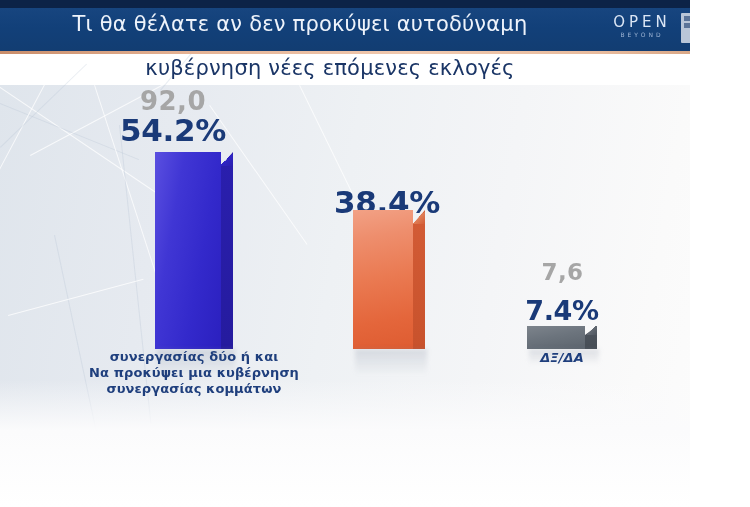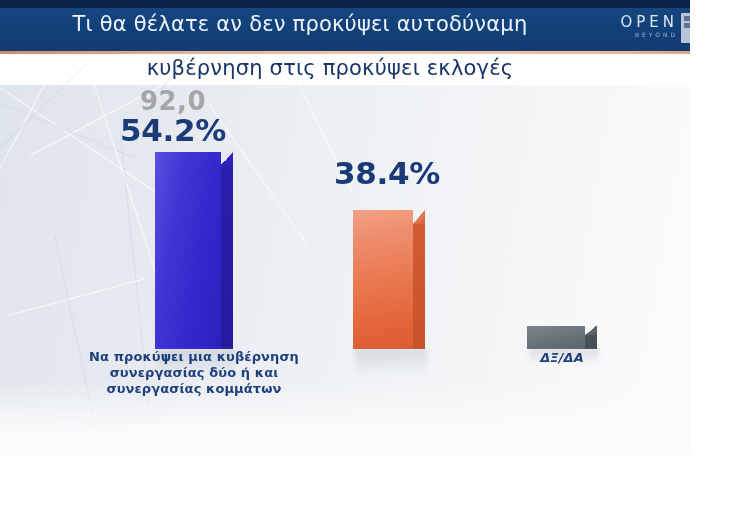--- a/index.html
+++ b/index.html
@@ -83,21 +83,21 @@
     font-weight: 400;
     letter-spacing: 0.2px;
     white-space: nowrap;
   }
 
   
   .logo-open {
     position: absolute;
     left: 606px; top: 14px;
     width: 72px;
-    text-align: right;
+    text-align: center;
     color: #dbe6f5;
   }
   .logo-open .w {
     font-size: 15px;
     letter-spacing: 4px;
     font-weight: 400;
     line-height: 16px;
   }
   .logo-open .s {
     font-size: 6px;
@@ -259,21 +259,21 @@
     <div class="facet l" style="left:300px;top:0px;width:120px;height:1px;transform:rotate(64deg);"></div>
     <div class="facet d" style="left:160px;top:5px;width:120px;height:1px;transform:rotate(-50deg);"></div>
   </div>
   <div class="bg-fade-bottom"></div>
 
   <div class="top-strip"></div>
   <div class="header-band"></div>
   <div class="header-rule"></div>
 
   <div class="title-line1">Τι θα θέλατε αν δεν προκύψει αυτοδύναμη</div>
-  <div class="title-line2">κυβέρνηση στις προκύψει  εκλογές</div>
+  <div class="title-line2">κυβέρνηση νέες επόμενες  εκλογές</div>
 
   <div class="logo-open">
     <div class="w">OPEN</div>
     <div class="s">BEYOND</div>
   </div>
   <div class="logo-mrb">
     <div class="bar1"></div>
     <div class="bar2"></div>
     <div class="txt">MRB</div>
   </div>
@@ -285,37 +285,39 @@
   <div class="bar-group blue" style="left:155px;top:152px;width:78px;height:197px;">
     <div class="bar-body">
       <div class="bar-front"></div>
       <div class="bar-side"></div>
       <div class="bar-cap"></div>
     </div>
     <div class="bar-shadow"></div>
   </div>
 
   <div class="cat-label tight" style="left:58px;top:349px;width:272px;">
+    <div>συνεργασίας δύο ή και</div>
     <div>Να προκύψει μια κυβέρνηση</div>
-    <div>συνεργασίας δύο ή και</div>
     <div>συνεργασίας κομμάτων</div>
   </div>
 
-  <div class="val-new" style="left:317px;top:155px;width:140px;text-align:center;">38.4%</div>
+  <div class="val-new" style="left:317px;top:184px;width:140px;text-align:center;">38.4%</div>
 
   <div class="bar-group orange" style="left:353px;top:210px;width:72px;height:139px;">
     <div class="bar-body">
       <div class="bar-front"></div>
       <div class="bar-side"></div>
       <div class="bar-cap"></div>
     </div>
     <div class="bar-shadow"></div>
   </div>
 
 
+  <div class="val-old small" style="left:500px;top:259px;width:125px;">7,6</div>
+  <div class="val-new small" style="left:498px;top:295px;width:128px;">7.4%</div>
 
   <div class="bar-group gray" style="left:527px;top:326px;width:70px;height:23px;">
     <div class="bar-body">
       <div class="bar-front"></div>
       <div class="bar-side" style="clip-path:polygon(100% 0, 100% 100%, 0 100%, 0 9px);"></div>
       <div class="bar-cap" style="height:9px;"></div>
     </div>
     <div class="bar-shadow" style="height:16px;"></div>
   </div>
 

